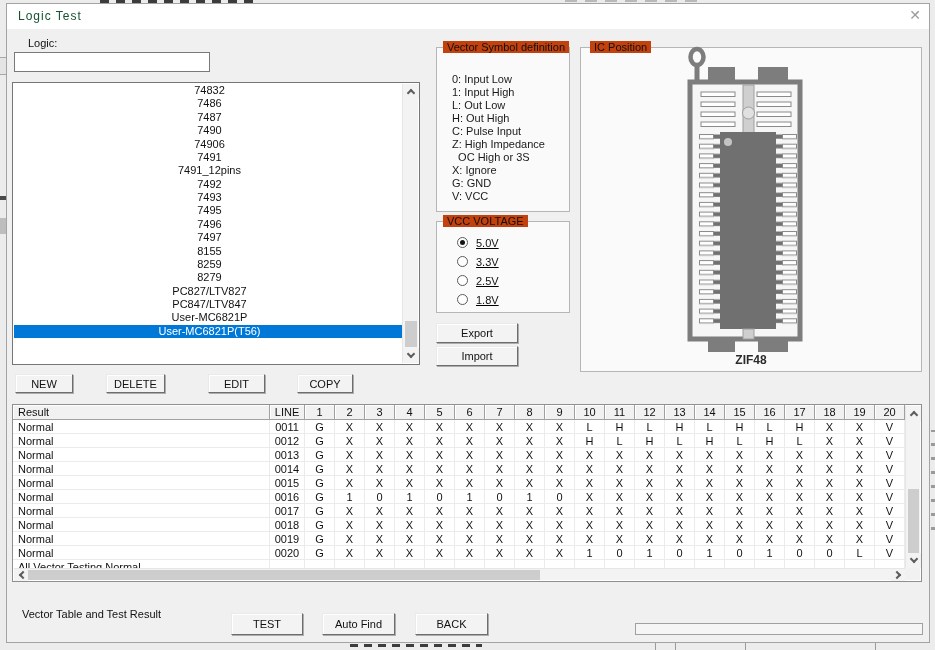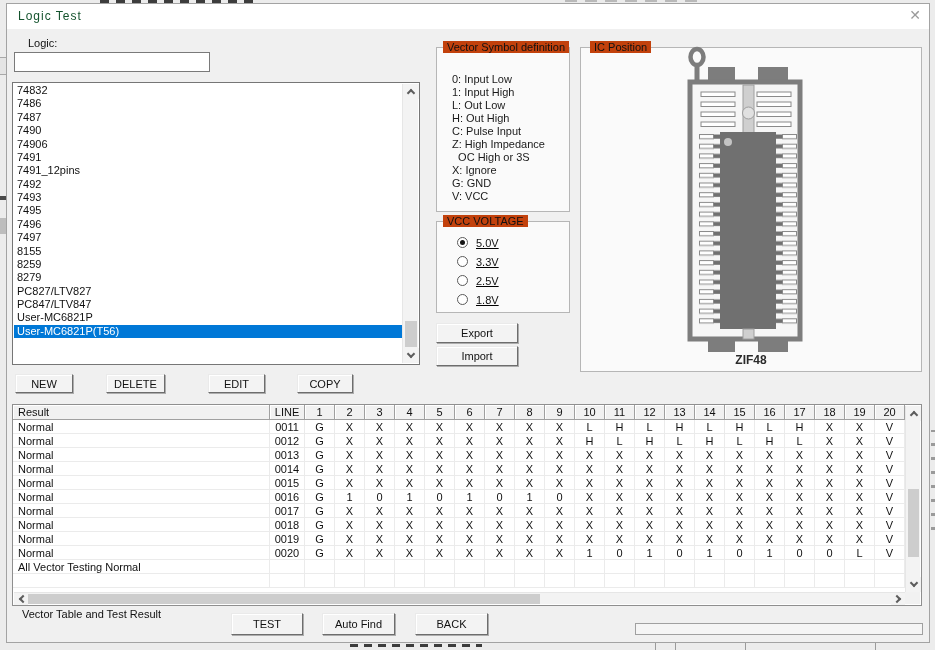--- a/index.html
+++ b/index.html
@@ -22,21 +22,21 @@
 
   .search-input { position:absolute; left:14px; top:52px; width:196px; height:20px;
                   border:1px solid #7a7a7a; background:#fff; font-size:11px; padding:0 3px;
                   font-family:"Liberation Sans", sans-serif; outline:none; }
 
   
   .listbox { position:absolute; left:12px; top:82px; width:408px; height:283px;
              background:#fff; border:1px solid #767676; }
   .list-items { position:absolute; left:1px; top:1px; right:17px; bottom:1px; overflow:hidden; }
   .list-item { height:13.38px; font-size:11px; line-height:13.3px; padding-left:3px; color:#111;
-               white-space:nowrap; overflow:hidden; }
+               white-space:nowrap; overflow:hidden;text-align:center; }
   .list-item.selected { background:#0078d7; color:#fff; }
 
   
   .vscroll { position:absolute; background:#f3f3f3; border-left:1px solid #e6e6e6; }
   .hscroll { position:absolute; background:#f3f3f3; border-top:1px solid #e6e6e6; }
   .sbtn { position:absolute; display:flex; align-items:center; justify-content:center; background:#f3f3f3; }
   .thumb { position:absolute; background:#cdcdcd; }
   .chev { display:block; width:6px; height:6px; border-left:2px solid #5d5d5d; border-top:2px solid #5d5d5d; }
   .chev.up    { transform:rotate(45deg);  margin-top:3px; }
   .chev.down  { transform:rotate(225deg); margin-bottom:3px; }
@@ -59,21 +59,21 @@
   .radio-row { display:flex; align-items:center; height:19px;text-decoration:underline; }
   .radio { width:11px; height:11px; border-radius:50%; border:1px solid #5a5a5a; background:#fff;
            display:inline-flex; align-items:center; justify-content:center; }
   .radio.sel::after { content:''; width:5px; height:5px; border-radius:50%; background:#141414; }
   .radio-label { font-size:11px; margin-left:8px; color:#111; }
 
   .zif-label { position:absolute; left:580px; top:353px; width:342px; text-align:center;
                font-size:12px; font-weight:bold; color:#2b2b2b; }
 
   
-  .rtable { position:absolute; left:12px; top:404px; width:910px; height:202px;
+  .rtable { position:absolute; left:12px; top:404px; width:910px; height:178px;
             border:1px solid #8f8f8f; background:#fff;padding-left:44px; }
   .thead { position:absolute; left:0; top:0; right:16px; height:15px; display:flex; background:#f1f1f1; }
   .th { background:#f1f1f1; border-right:1px solid #a0a0a0; border-bottom:1px solid #a0a0a0;
         box-shadow: inset 1px 1px 0 #ffffff; font-size:11px; color:#111; height:15px;
         display:flex; align-items:center; justify-content:center; overflow:hidden; flex:none; }
   .th.c-result { justify-content:flex-start; padding-left:5px; }
   .tbody { position:absolute; left:0; top:15px; right:16px; bottom:13px; background:#fff; overflow:hidden; }
   .tr { display:flex; height:14px; }
   .td { border-right:1px solid #ebebeb; border-bottom:1px solid #ebebeb; font-size:11px; color:#111;
         height:14px; display:flex; align-items:center; justify-content:center; overflow:hidden; flex:none; }

